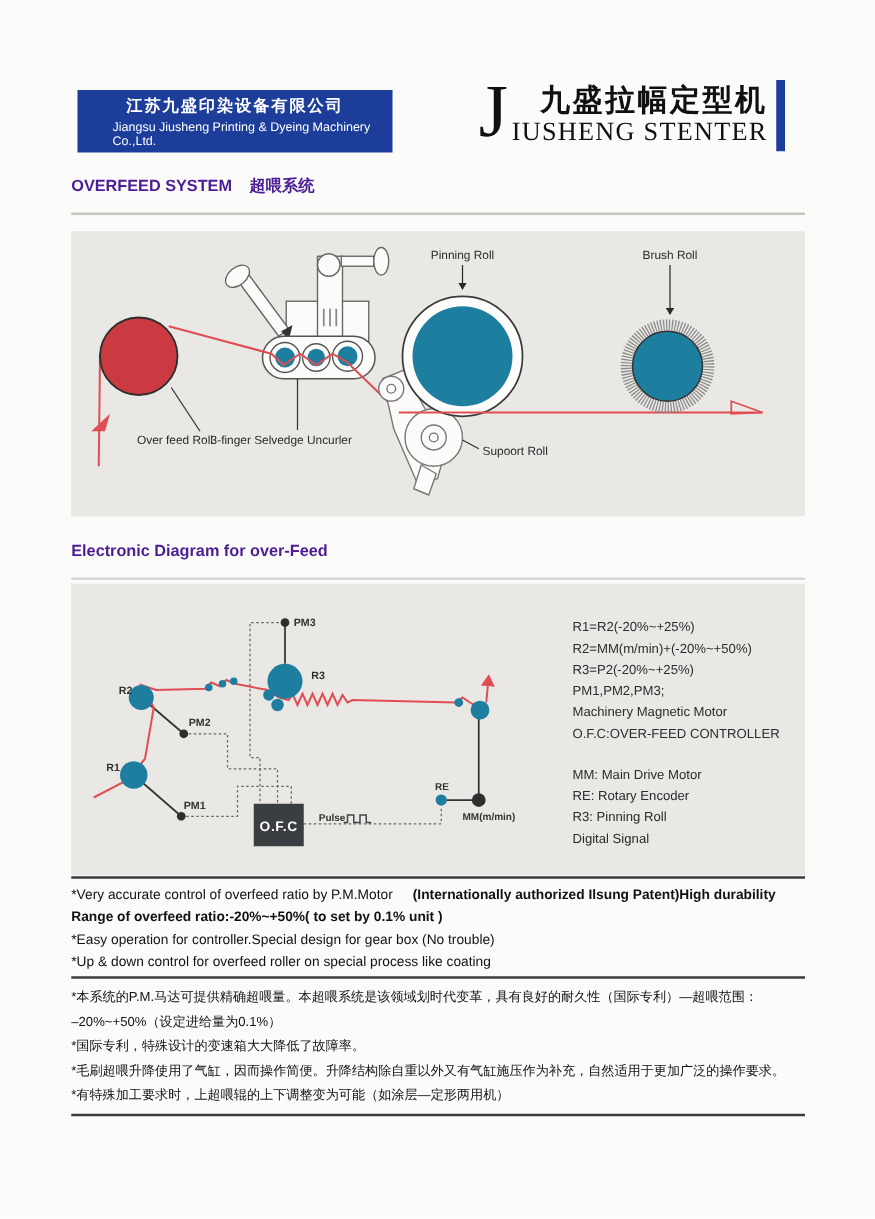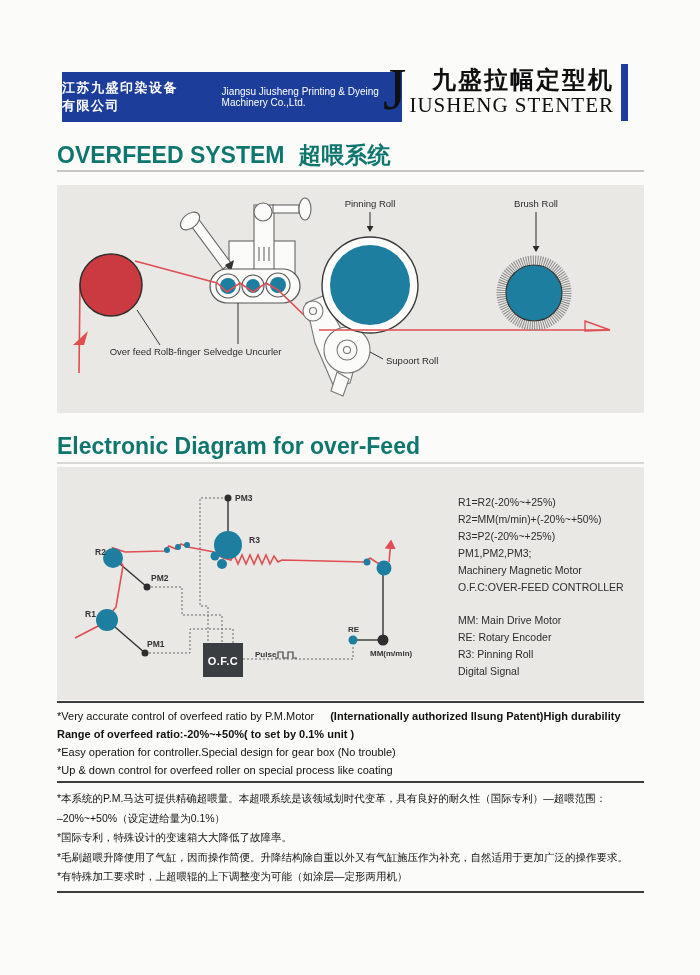--- a/index.html
+++ b/index.html
@@ -1,31 +1,31 @@
 <!DOCTYPE html>
 <html><head>
 <meta charset="utf-8">
 <style>
   html,body{margin:0;padding:0;background:#ffffff;}
   .page{position:relative;width:700px;height:975px;background:#fbfbfa;overflow:hidden;
         font-family:"Liberation Sans",sans-serif;color:#141414;}
   
-  .company-box{position:absolute;left:62px;top:72px;width:340px;height:50px;background:#1c3d99;
-romper:0;display:flex;flex-direction:row;align-items:center;justify-content:center;gap:3px;}
+  .company-box{position:absolute;left:62px;top:72px;width:252px;height:50px;background:#1c3d99;
+romper:0;display:flex;flex-direction:column;align-items:center;justify-content:center;gap:3px;}
   .company-zh{color:#fff;font-size:13px;font-weight:bold;letter-spacing:1.5px;}
   .company-en{color:#fff;font-size:10px;margin-left:28px;}
   .logo-j{position:absolute;left:383px;top:59px;font-family:"Liberation Serif",serif;
           font-size:60px;line-height:1;color:#101010;}
   .brand-zh{position:absolute;right:86px;top:64px;font-size:24px;font-weight:bold;
             letter-spacing:2px;color:#101010;}
   .brand-en{position:absolute;right:86px;top:93px;font-family:"Liberation Serif",serif;
             font-size:21px;letter-spacing:1px;color:#101010;}
   .blue-bar{position:absolute;left:621px;top:64px;width:7px;height:57px;background:#1c3d99;}
   
-  .sec-title{position:absolute;left:57px;font-size:23px;font-weight:bold;color:#0f766e;}
+  .sec-title{position:absolute;left:57px;font-size:13px;font-weight:bold;color:#4c1d95;}
   .sec-title .zh{margin-left:14px;}
   .rule{position:absolute;left:57px;width:587px;height:2px;}
   .rule.light{background:#c9c6c1;}
   .rule.lighter{background:#d9d7d3;}
   .rule.dark{background:#3d3d3d;}
   
   .panel{position:absolute;left:57px;width:587px;background:#eae8e4;}
   .panel svg{display:block;}
   .eq-block{position:absolute;left:458px;top:494px;width:180px;font-size:10.5px;
             line-height:17px;color:#2c2c2c;}

